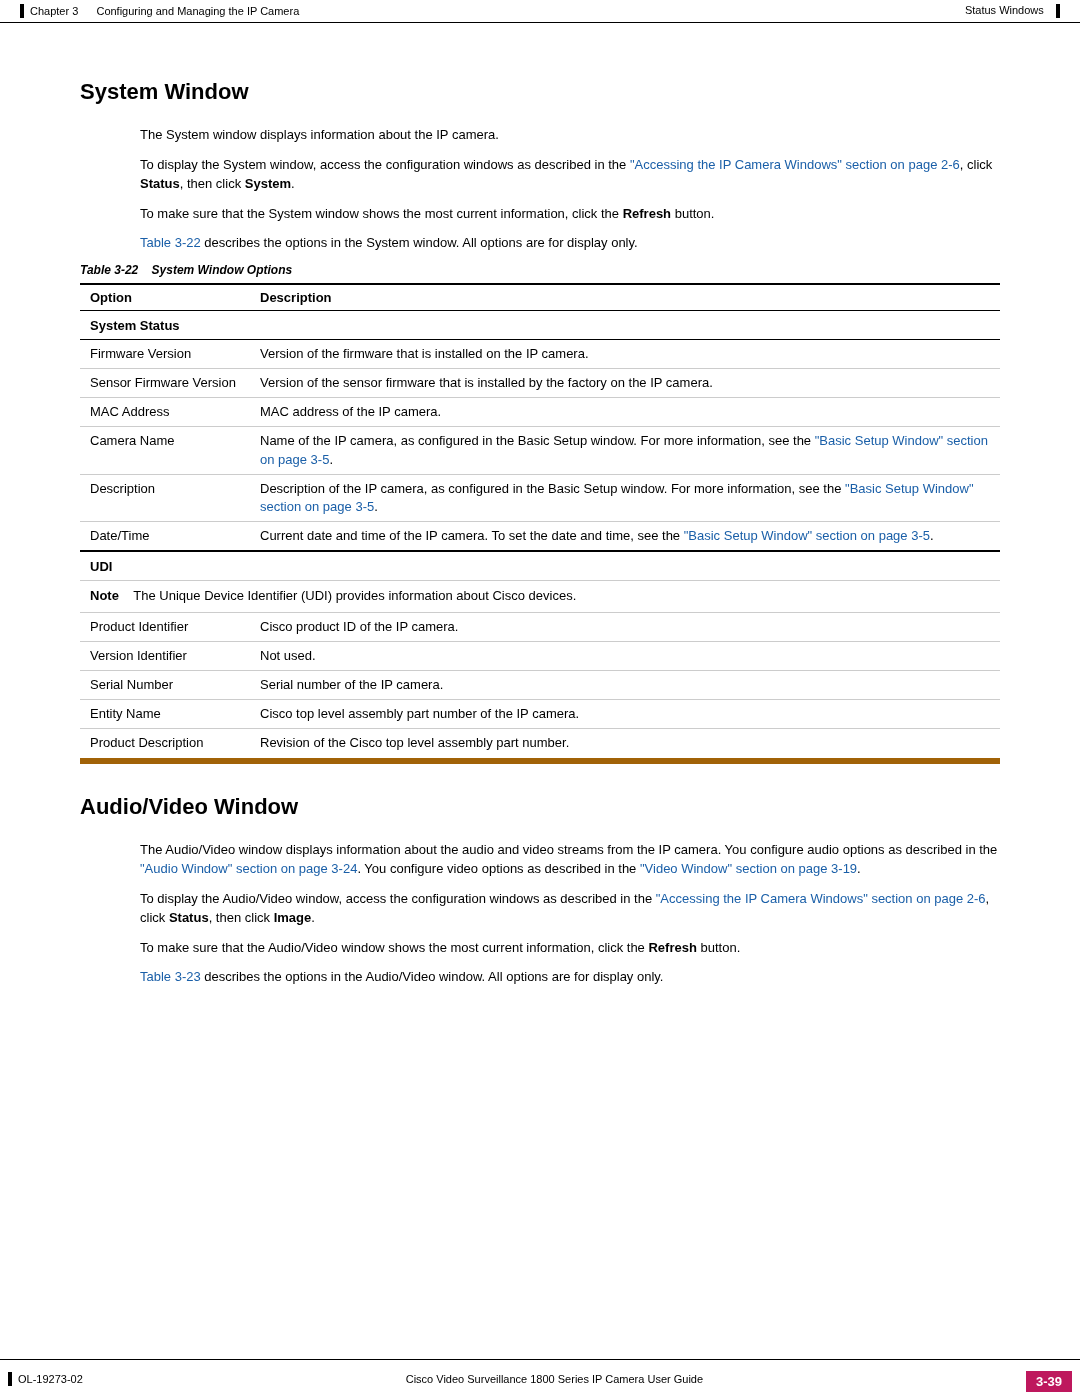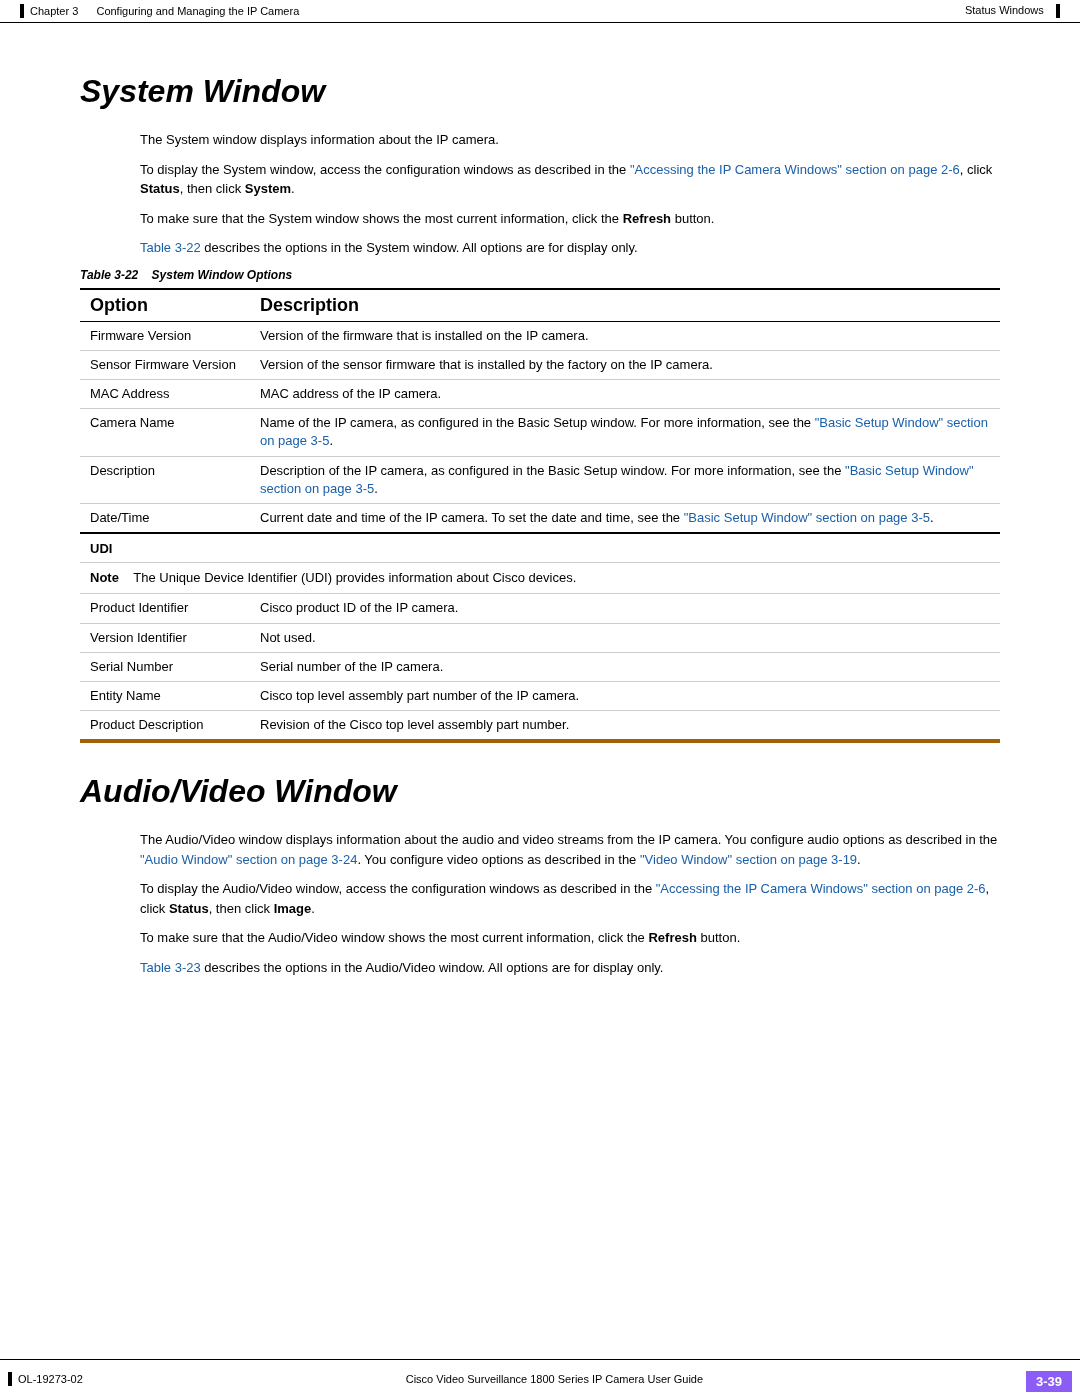--- a/index.html
+++ b/index.html
@@ -47,25 +47,24 @@
       font-size: 11px;
     }
 
     
     .content {
       padding: 30px 80px 60px 80px;
     }
 
     
     .section-title {
-      font-size: 32px;
+      font-size: 22px;
       font-weight: bold;
       margin-bottom: 20px;
-      margin-top: 20px;
-      font-style: italic;
+      margin-top: 26px;
     }
 
     
     .body-text {
       font-size: 13px;
       line-height: 1.5;
       margin-bottom: 10px;
       margin-left: 60px;
     }
     .body-text a, .link {
@@ -100,21 +99,21 @@
       margin-bottom: 30px;
       font-size: 13px;
     }
     .data-table th {
       background: #fff;
       text-align: left;
       padding: 5px 10px;
       border-top: 2px solid #000;
       border-bottom: 1px solid #000;
       font-weight: bold;
-      font-size: 18px;
+      font-size: 13px;
     }
     .data-table td {
       padding: 5px 10px;
       border-bottom: 1px solid #ccc;
       vertical-align: top;
       line-height: 1.4;
     }
     .data-table td:first-child {
       width: 170px;
       min-width: 150px;
@@ -133,21 +132,21 @@
       border-bottom: 1px solid #ccc;
     }
     .note-row td {
       padding: 6px 10px;
       border-bottom: 1px solid #ccc;
     }
     .note-label {
       font-weight: bold;
     }
     .last-row td {
-      border-bottom: 4px solid #a16207;
+      border-bottom: 6px solid #a16207;
       margin-top: 36px;
     }
 
     
     .footer-bar {
       position: absolute;
       bottom: 0;
       left: 0;
       right: 0;
       border-top: 1px solid #000;
@@ -167,21 +166,21 @@
       height: 14px;
       background: #000;
       display: inline-block;
     }
     .footer-right {
       display: flex;
       align-items: center;
       gap: 10px;
     }
     .page-number-box {
-      background: #8b5cf6;
+      background: #be185d;
       color: #fff;
       padding: 3px 10px;
       font-size: 13px;
       font-weight: bold;
       margin-top: 6px;
     }
 
     .table-wrapper {
       margin-bottom: 20px;
     }
@@ -230,20 +229,23 @@
 
       <table class="data-table">
         <thead>
           <tr>
             <th>Option</th>
             <th>Description</th>
           </tr>
         </thead>
         <tbody>
 
+          <tr class="section-header-row">
+            <td colspan="2">System Status</td>
+          </tr>
 
           <tr>
             <td>Firmware Version</td>
             <td>Version of the firmware that is installed on the IP camera.</td>
           </tr>
 
 
           <tr>
             <td>Sensor Firmware Version</td>
             <td>Version of the sensor firmware that is installed by the factory on the IP camera.</td>

